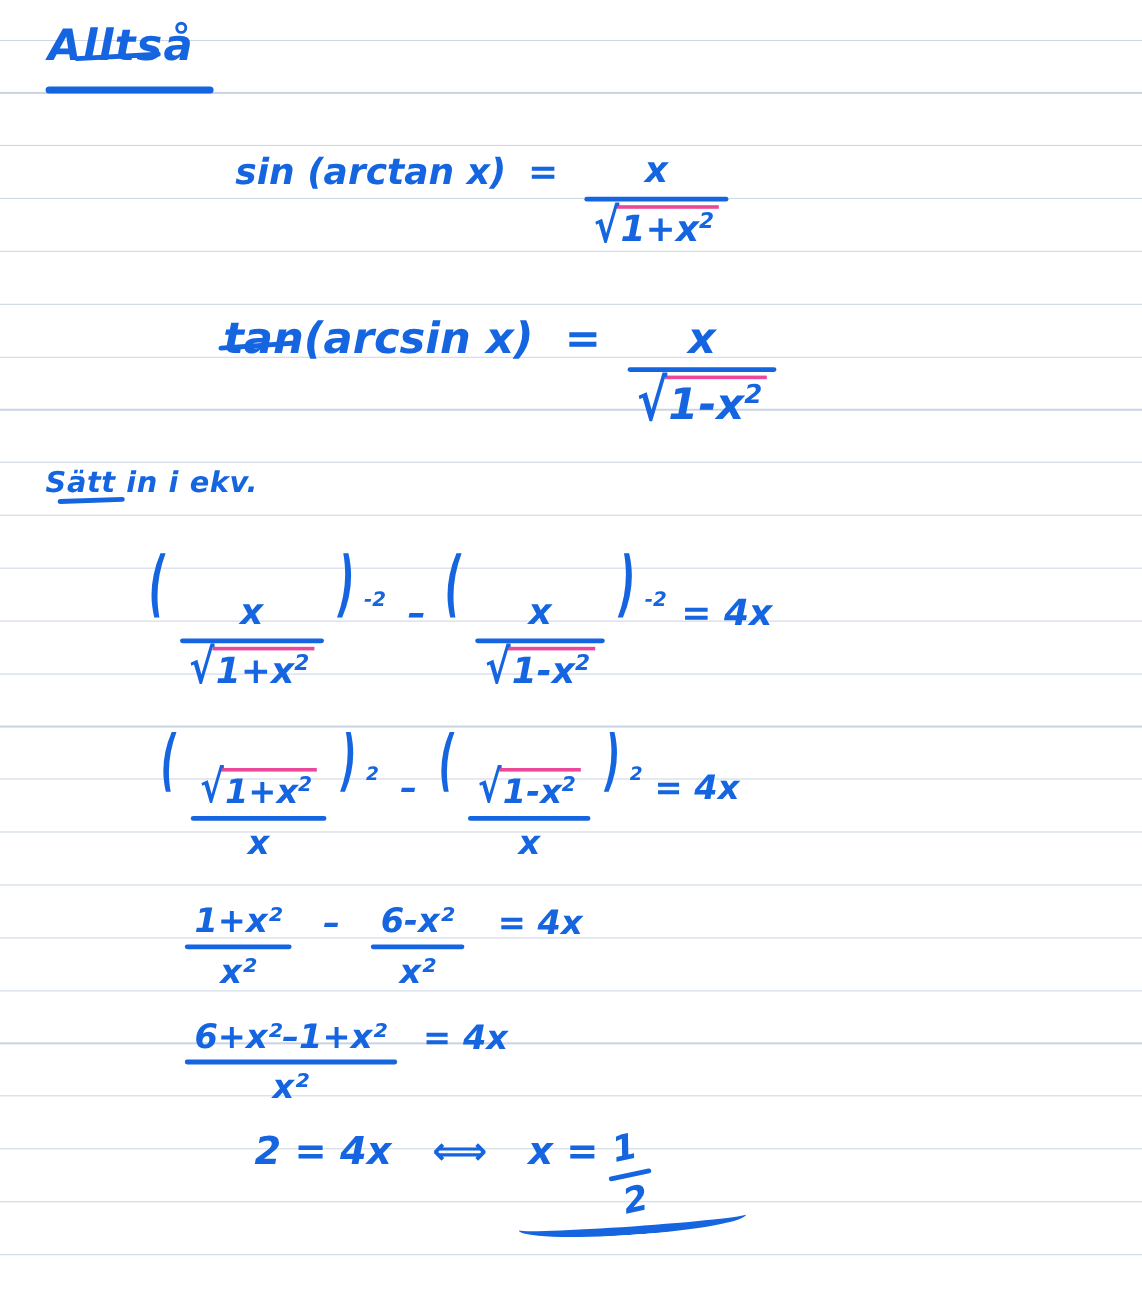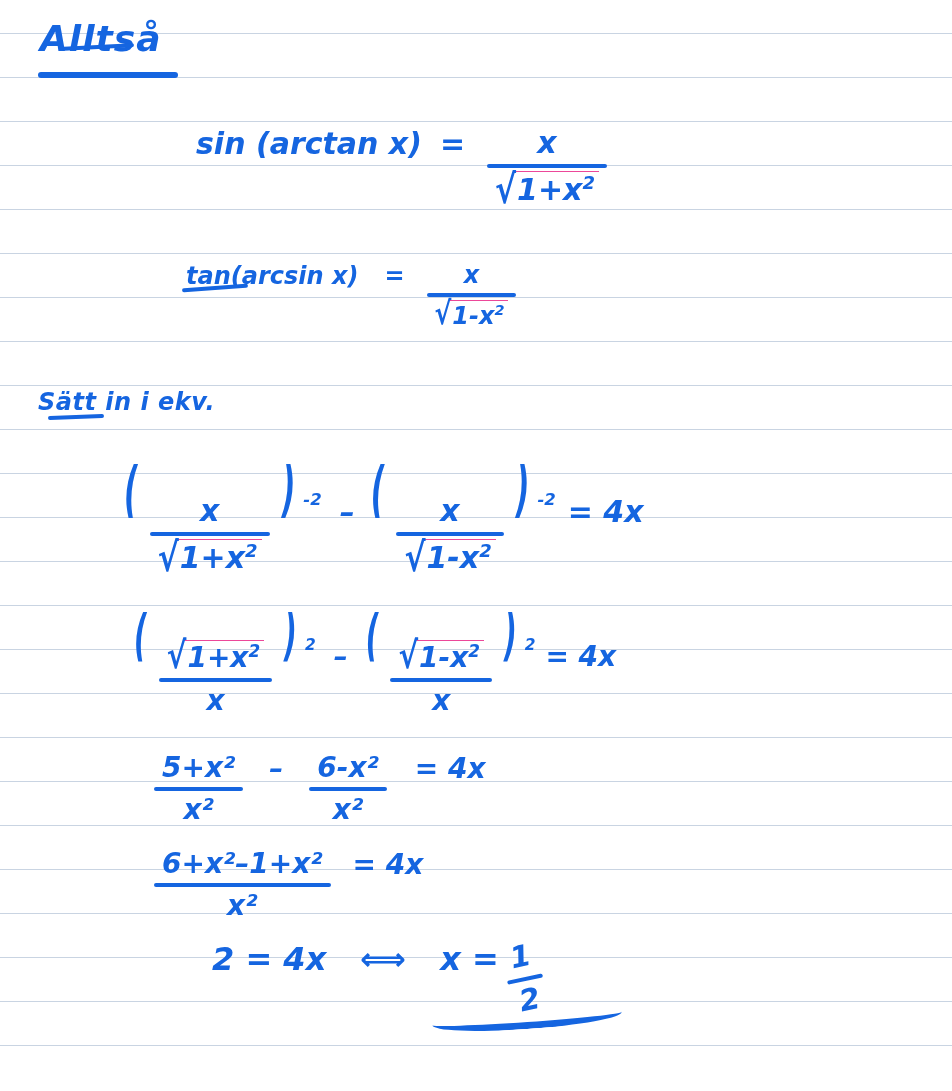--- a/index.html
+++ b/index.html
@@ -81,21 +81,21 @@
   .sqrt {
     display: inline-flex;
     align-items: flex-start;
   }
   .sqrt .radical {
     font-size: 1.05em;
     margin-right: -2px;
     transform: scaleY(1.25);
   }
   .sqrt .radicand {
-    border-top: 1px solid #ec4899;
+    border-top: 3px solid #ec4899;
     padding: 1px 4px 0 3px;
   }
   sup {
     font-size: 0.6em;
     vertical-align: super;
     font-style: italic;
   }
   .paren {
     font-size: 1.0em;
     display: inline-block;
@@ -144,21 +144,21 @@
       <span class="bar"></span>
       <span class="den">
         <span class="sqrt">
           <span class="radical">√</span>
           <span class="radicand"><span>1+x</span><sup>2</sup></span>
         </span>
       </span>
     </span>
   </div>
 
-  <div class="expr" style="left:186px; top:262px; font-size:24px;">
+  <div class="expr" style="left:186px; top:262px; font-size:36px;">
     <span style="position:relative;">
       <span>tan(arcsin x)</span>
       <span class="strike" style="left:-4px; top:24px; width:66px; transform:rotate(-4deg);"></span>
     </span>
     <span style="width:26px;"></span>
     <span>=</span>
     <span class="frac" style="margin-left:22px;">
       <span class="num">x</span>
       <span class="bar"></span>
       <span class="den">
@@ -236,21 +236,21 @@
       <span class="den">x</span>
     </span>
     <span class="paren">)</span>
     <span class="exp-out">2</span>
     <span style="width:10px;"></span>
     <span>= 4x</span>
   </div>
 
   <div class="expr" style="left:148px; top:752px; font-size:28px;">
     <span class="frac">
-      <span class="num">5+x²</span>
+      <span class="num">1+x²</span>
       <span class="bar"></span>
       <span class="den">x²</span>
     </span>
     <span style="width:20px;"></span>
     <span>–</span>
     <span style="width:20px;"></span>
     <span class="frac">
       <span class="num">6-x²</span>
       <span class="bar"></span>
       <span class="den">x²</span>

